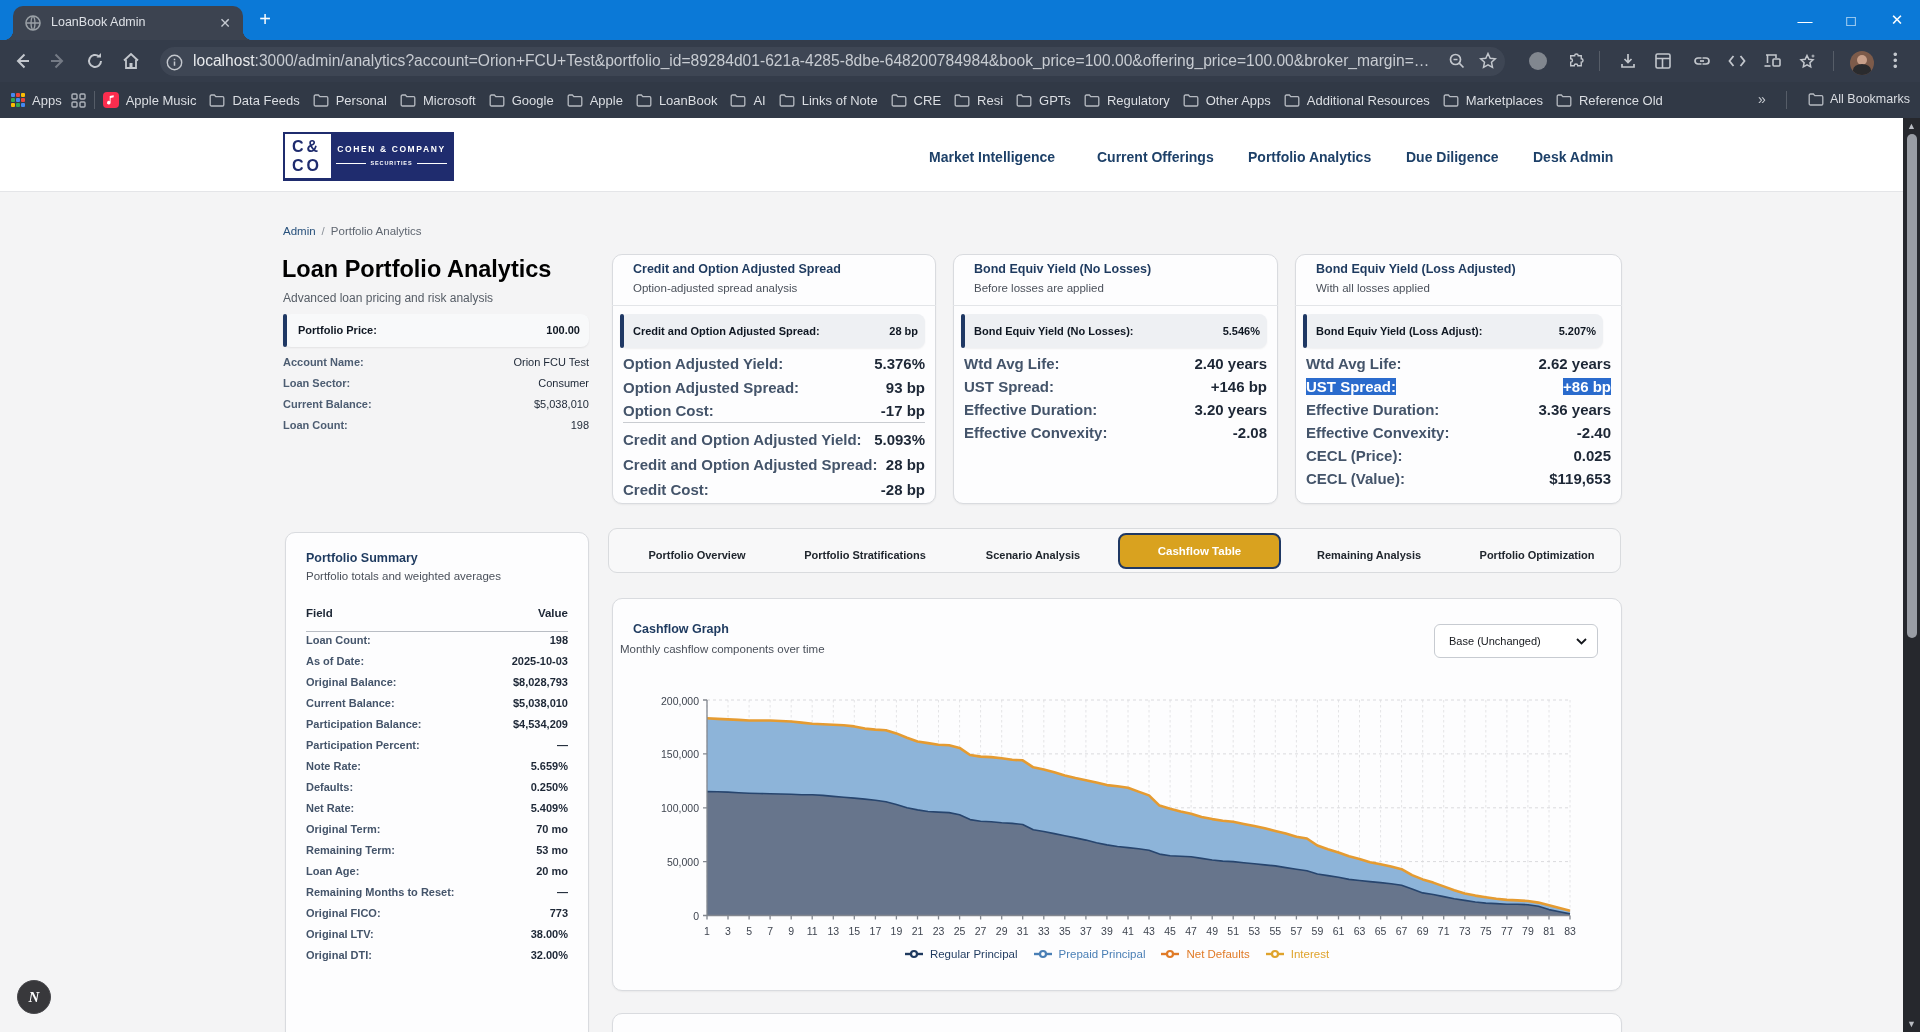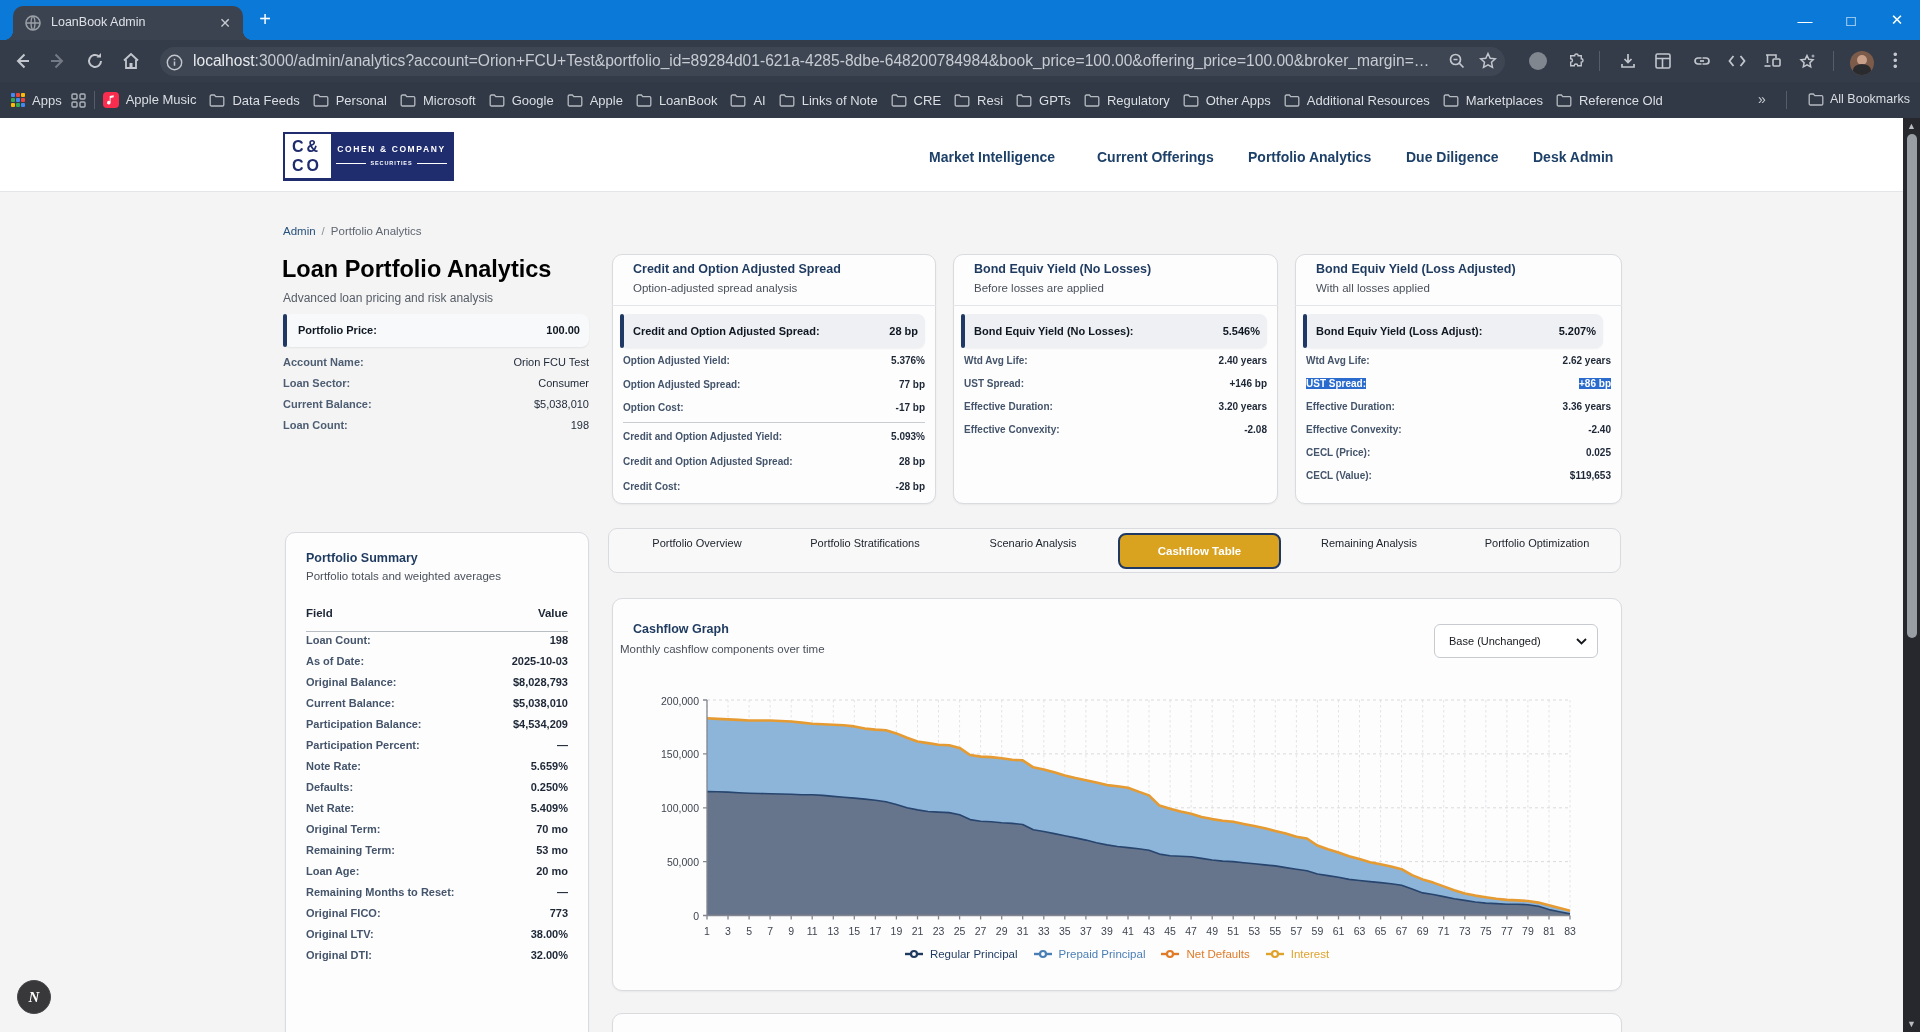--- a/index.html
+++ b/index.html
@@ -15,21 +15,21 @@
 .newtab{position:absolute;left:256px;top:11px;width:18px;height:18px;color:#fdfdfd;font-size:20px;line-height:17px;text-align:center;font-weight:400}
 .winbtns{position:absolute;right:0;top:0;height:40px;display:flex;align-items:center;color:#fff}
 .winbtns span{width:46px;text-align:center;font-size:15px}
 .toolbar{position:absolute;left:0;top:40px;width:1920px;height:42px;background:#343c4a}
 .urlpill{position:absolute;left:160px;top:47px;width:1345px;height:29px;background:#3e4654;border-radius:15px}
 .urltext{position:absolute;left:193px;top:52px;font-size:15.6px;color:#c8ccd2;white-space:nowrap;width:1243px;overflow:hidden;text-overflow:ellipsis}
 .urltext b{color:#e8eaed;font-weight:400}
 .tbi{position:absolute;top:51px;color:#c3c7cd}
 .bookmarks{position:absolute;left:0;top:82px;width:1920px;height:36px;background:#313946}
 .bmrow{position:absolute;left:10px;top:82px;height:36px;display:flex;align-items:center;color:#dbdee3;font-size:13px}
-.bm{display:flex;margin-right:13px;white-space:nowrap}
+.bm{display:flex;align-items:center;margin-right:13px;white-space:nowrap}
 .bm svg{margin-right:7px}
 .bmsep{width:1px;height:18px;background:#565d68;margin:0 8px}
 
 .sbar{position:absolute;left:1903px;top:118px;width:17px;height:914px;background:#26282d}
 .sthumb{position:absolute;left:1906.5px;top:134px;width:10px;height:504px;background:#999da4;border-radius:5px}
 .sarr{position:absolute;left:1903px;width:17px;height:16px;color:#b9bcc2;font-size:9px;text-align:center;line-height:16px}
 
 .pghead{position:absolute;left:0;top:118px;width:1903px;height:74px;background:#fff;border-bottom:1px solid #e4e5e8}
 .logo{position:absolute;left:283px;top:132px;width:171px;height:49px;background:#1f2c6e;border:2.5px solid #1f2c6e}
 .logo .sq{position:absolute;left:0;top:0;width:46px;height:44px;background:#fff;color:#1f2c6e;font-weight:700;font-size:16px;line-height:19px;padding:3px 0 0 7px;letter-spacing:3px}
@@ -52,28 +52,28 @@
 .inforow .k{position:absolute;left:0;font-weight:700;color:#4d5d72}
 .inforow .v{position:absolute;right:0;color:#1d2736}
 
 .card{position:absolute;background:#fdfdfe;border:1px solid #d9dbdf;border-radius:10px;box-shadow:0 1px 2px rgba(0,0,0,.05)}
 .cardtitle{font-size:12.5px;font-weight:700;color:#1e3a5f}
 .cardsub{font-size:11.5px;color:#4a505a}
 .hdiv{position:absolute;left:0;right:0;height:1px;background:#e3e5e8}
 .hlrow{position:absolute;height:34px;background:#eef0f3;border-radius:8px;box-shadow:0 1px 2px rgba(0,0,0,.06)}
 .hlrow .lbl{position:absolute;left:13px;top:10.5px;font-size:11px;font-weight:700;color:#0f1722}
 .hlrow .val{position:absolute;right:7px;top:10.5px;font-size:11px;font-weight:700;color:#0f1722}
-.krow{position:absolute;height:23px;font-size:10px}
+.krow{position:absolute;height:23px;font-size:15px}
 .krow .k{position:absolute;left:0;font-weight:700;color:#44546a}
 .krow .v{position:absolute;right:0;font-weight:700;color:#1d2736}
 .seldiv{position:absolute;height:1px;background:#c9ccd1}
 .sel{background:#2a6bcd;color:#fff !important}
 
 .tabbar{position:absolute;left:608px;top:528px;width:1013px;height:45px;background:#f8f8f9;border:1px solid #d9dbde;border-radius:9px}
-.tablbl{position:absolute;top:8px;font-size:11px;font-weight:400;color:#20262e;text-align:center;width:168px}
+.tablbl{position:absolute;top:20px;font-size:11px;font-weight:700;color:#20262e;text-align:center;width:168px}
 .activetab{position:absolute;left:509px;top:4px;width:163px;height:36px;background:#d9a21f;border:2px solid #1f3864;border-radius:8px;color:#fff;font-weight:700;font-size:11.5px;text-align:center;line-height:32px}
 
 .srow{position:absolute;left:306px;width:262px;height:21px;font-size:11px}
 .srow .k{position:absolute;left:0;font-weight:700;color:#44546a}
 .srow .v{position:absolute;right:0;font-weight:600;color:#1d2736}
 
 .ddl{position:absolute;left:1434px;top:624px;width:164px;height:34px;background:#fff;border:1px solid #c7cbd1;border-radius:6px}
 .ddl .t{position:absolute;left:14px;top:10px;font-size:11px;color:#15181d}
 .legend{position:absolute;left:612px;top:948px;width:1010px;display:flex;justify-content:center;gap:16px;font-size:11.5px}
 .li{display:flex;align-items:center;gap:7px}
@@ -299,21 +299,21 @@
     <div class="accent"></div>
     <span class="lbl">Credit and Option Adjusted Spread:</span>
     <span class="val">28 bp</span>
   </div>
 <div class="krow" style="left:623px;top:355px;width:302px">
     <span class="k">Option Adjusted Yield:</span>
     <span class="v">5.376%</span>
   </div>
 <div class="krow" style="left:623px;top:378.5px;width:302px">
     <span class="k">Option Adjusted Spread:</span>
-    <span class="v">77 bp</span>
+    <span class="v">93 bp</span>
   </div>
 <div class="krow" style="left:623px;top:402px;width:302px">
     <span class="k">Option Cost:</span>
     <span class="v">-17 bp</span>
   </div>
 <div class="seldiv" style="left:623px;top:421.5px;width:302px"></div>
 <div class="krow" style="left:623px;top:431px;width:302px">
     <span class="k">Credit and Option Adjusted Yield:</span>
     <span class="v">5.093%</span>
   </div>

